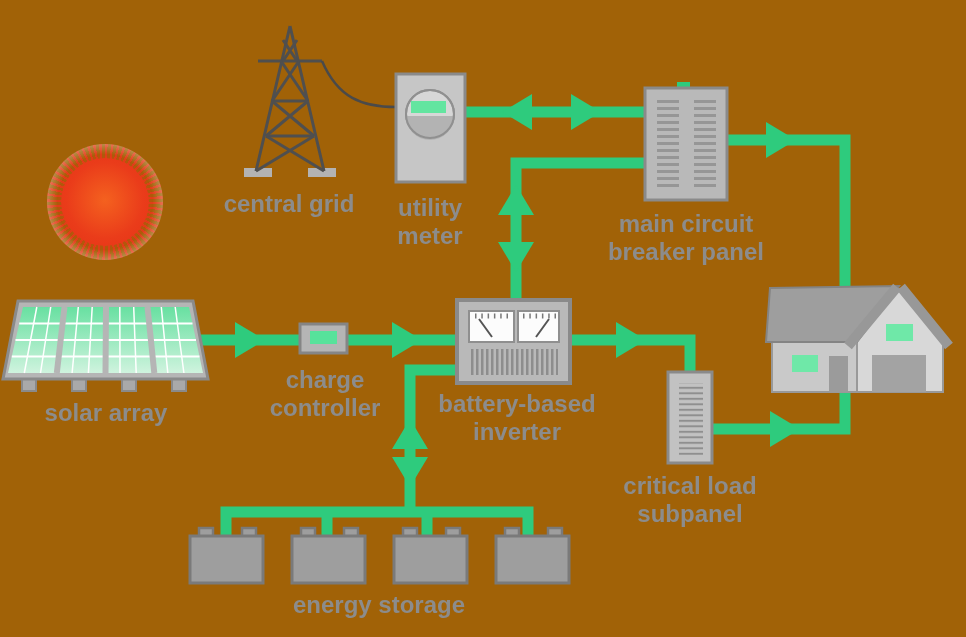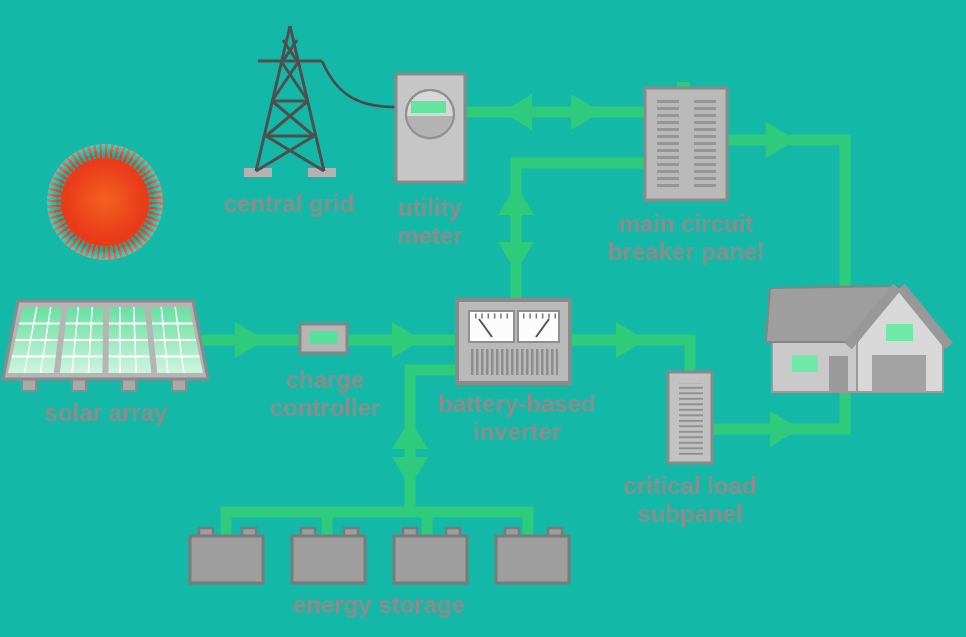--- a/index.html
+++ b/index.html
@@ -1,17 +1,17 @@
 <!DOCTYPE html>
 <html><head>
 <meta charset="utf-8">
 <style>
   html,body { margin:0; padding:0; background:#fff; }
   .stage {
-    position:relative; width:966px; height:637px; background:#14b8a6;
+    position:relative; width:966px; height:637px; background:#a16207;
     overflow:hidden; font-family:"Liberation Sans", sans-serif;
   }
   .sun { position:absolute; left:47px; top:144px; width:116px; height:116px; }
   .sun-rays {
     position:absolute; inset:0; border-radius:50%;
     background:repeating-conic-gradient(rgba(233,58,26,.85) 0deg 2.6deg, rgba(255,255,255,0) 2.6deg 6deg);
   }
   .sun-fade {
     position:absolute; inset:0; border-radius:50%;
     background:radial-gradient(circle, rgba(255,255,255,0) 58%, rgba(255,255,255,.55) 84%, rgba(255,255,255,.95) 100%);

